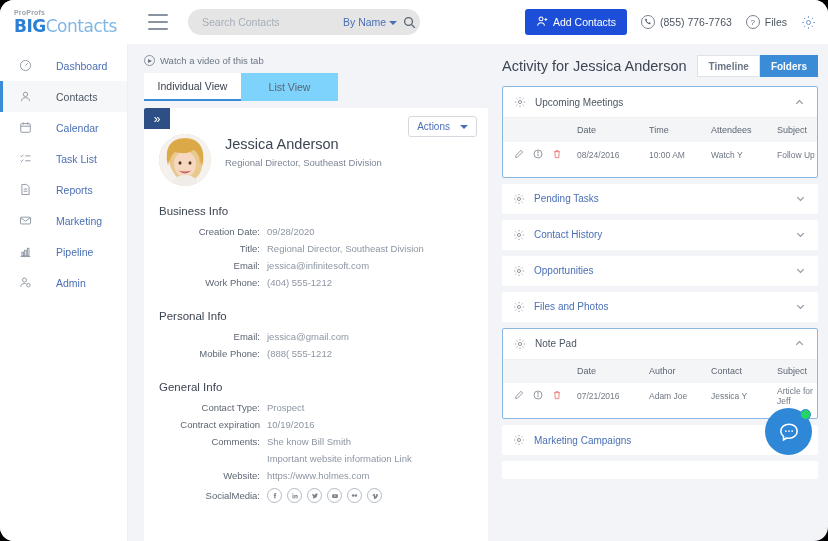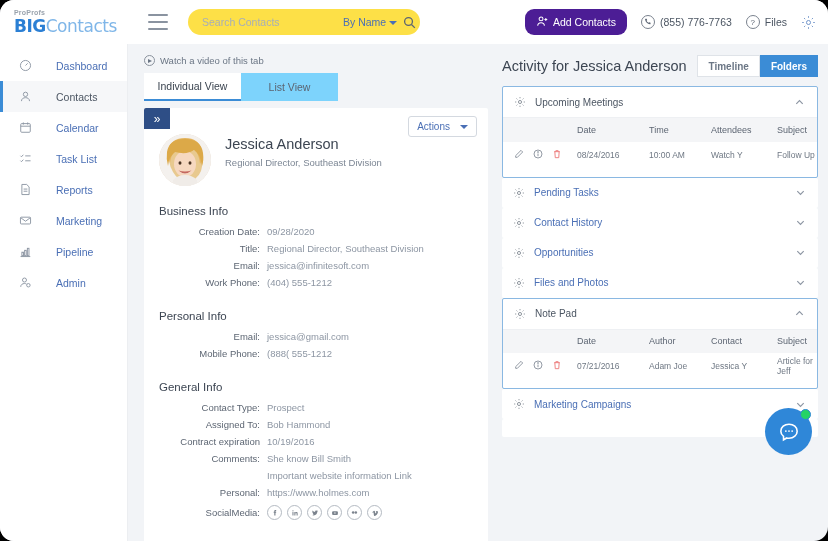--- a/index.html
+++ b/index.html
@@ -39,42 +39,42 @@
   .logo-contacts { color: #7fb6e8; font-weight: normal; }
 
   .hamburger {
     width: 20px; height: 16px; margin: 0 14px 0 22px;
     display: flex; flex-direction: column; justify-content: space-between;
     cursor: pointer;
   }
   .hamburger span { display: block; height: 2px; background: #8a93a0; border-radius: 1px; }
 
   .searchbar {
-    width: 232px; height: 26px; background: #fde047;
+    width: 232px; height: 26px; background: #e5e5e5;
     border-radius: 13px; display: flex; align-items: center;
     padding: 0 11px 0 14px; gap: 6px; margin-left: 6px;
   }
   .searchbar input {
     flex: 1; border: none; background: transparent; outline: none;
     font-size: 10.5px; color: #5d6673; font-family: "Liberation Sans", sans-serif;
   }
   .searchbar input::placeholder { color: #a6aeb8; }
   .search-by { font-size: 10.5px; color: #4a6fb5; white-space: nowrap; cursor: pointer; }
   .caret-down {
     width: 0; height: 0; border-left: 4px solid transparent;
     border-right: 4px solid transparent; border-top: 4px solid #4a6fb5;
     display: inline-block; margin-left: 3px; vertical-align: middle;
   }
   .search-icon { color: #5b6472; display: flex; cursor: pointer; }
 
   .header-right {
     margin-left: auto; display: flex; align-items: center; gap: 14px;
   }
   .btn-add {
-    background: #4c1d95; color: #fff; border: none; border-radius: 9px;
+    background: #1d4ed8; color: #fff; border: none; border-radius: 3px;
     height: 26px; padding: 0 11px; font-size: 10.5px; cursor: pointer;
     display: flex; align-items: center; gap: 4px;
     font-family: "Liberation Sans", sans-serif;
   }
   .hdr-link {
     display: flex; align-items: center; gap: 5px;
     font-size: 10.5px; color: #4c5663; cursor: pointer;
   }
   .circ-ico {
     width: 14px; height: 14px; border: 1px solid #7a828e; border-radius: 50%;
@@ -186,21 +186,21 @@
   .seg-btn {
     height: 22px; padding: 0 10px; display: flex; align-items: center;
     font-size: 10px; background: #fff; color: #6b7685;
     border: 1px solid #dfe3e8; cursor: pointer; font-weight: bold;
   }
   .seg-btn.active {
     background: #3b8cd6; color: #fff; border-color: #3b8cd6;
   }
 
   .panel {
-    background: #fff; border-radius: 2px; margin-bottom: 0;
+    background: #fff; border-radius: 2px; margin-bottom: 6px;
   }
   .panel.open { border: 1px solid #8ab8e2; }
   .panel-head {
     height: 30px; display: flex; align-items: center;
     padding: 0 12px 0 11px; gap: 9px; cursor: pointer;
   }
   .panel-title { font-size: 10px; color: #4a6fb5; }
   .panel.open .panel-title { color: #4c5663; }
   .gear { color: #7b838d; display: flex; }
   .chev { margin-left: auto; color: #8d96a3; display: flex; }
@@ -473,37 +473,33 @@
             </div>
           </div>
 
           <div class="section-title">General Info</div>
           <div>
             <div class="info-row">
               <div class="info-label">Contact Type:</div>
               <div class="info-val">Prospect</div>
             </div>
             <div class="info-row">
-              <div class="info-label">Assigned To:</div>
-              <div class="info-val">Bob Hammond</div>
-            </div>
-            <div class="info-row">
               <div class="info-label">Contract expiration</div>
               <div class="info-val">10/19/2016</div>
             </div>
             <div class="info-row">
               <div class="info-label">Comments:</div>
               <div class="info-val">She know Bill Smith</div>
             </div>
             <div class="info-row">
               <div class="info-label"></div>
               <div class="info-val">Important website information Link</div>
             </div>
             <div class="info-row">
-              <div class="info-label">Personal:</div>
+              <div class="info-label">Website:</div>
               <div class="info-val">https://www.holmes.com</div>
             </div>
             <div class="info-row" style="margin-top:3px;">
               <div class="info-label">SocialMedia:</div>
               <div class="social-row">
                 <span class="social-ico">
                   <svg width="8" height="8" viewBox="0 0 10 10" fill="currentColor">
                       <path d="M6.5 3.4H5.6V2.8c0-.3.1-.4.4-.4h.5V1.2h-1c-1 0-1.4.6-1.4 1.5v.7H3.3v1.2h.8v3.4h1.5V4.6h.8z"></path>
                     </svg>
                 </span>

